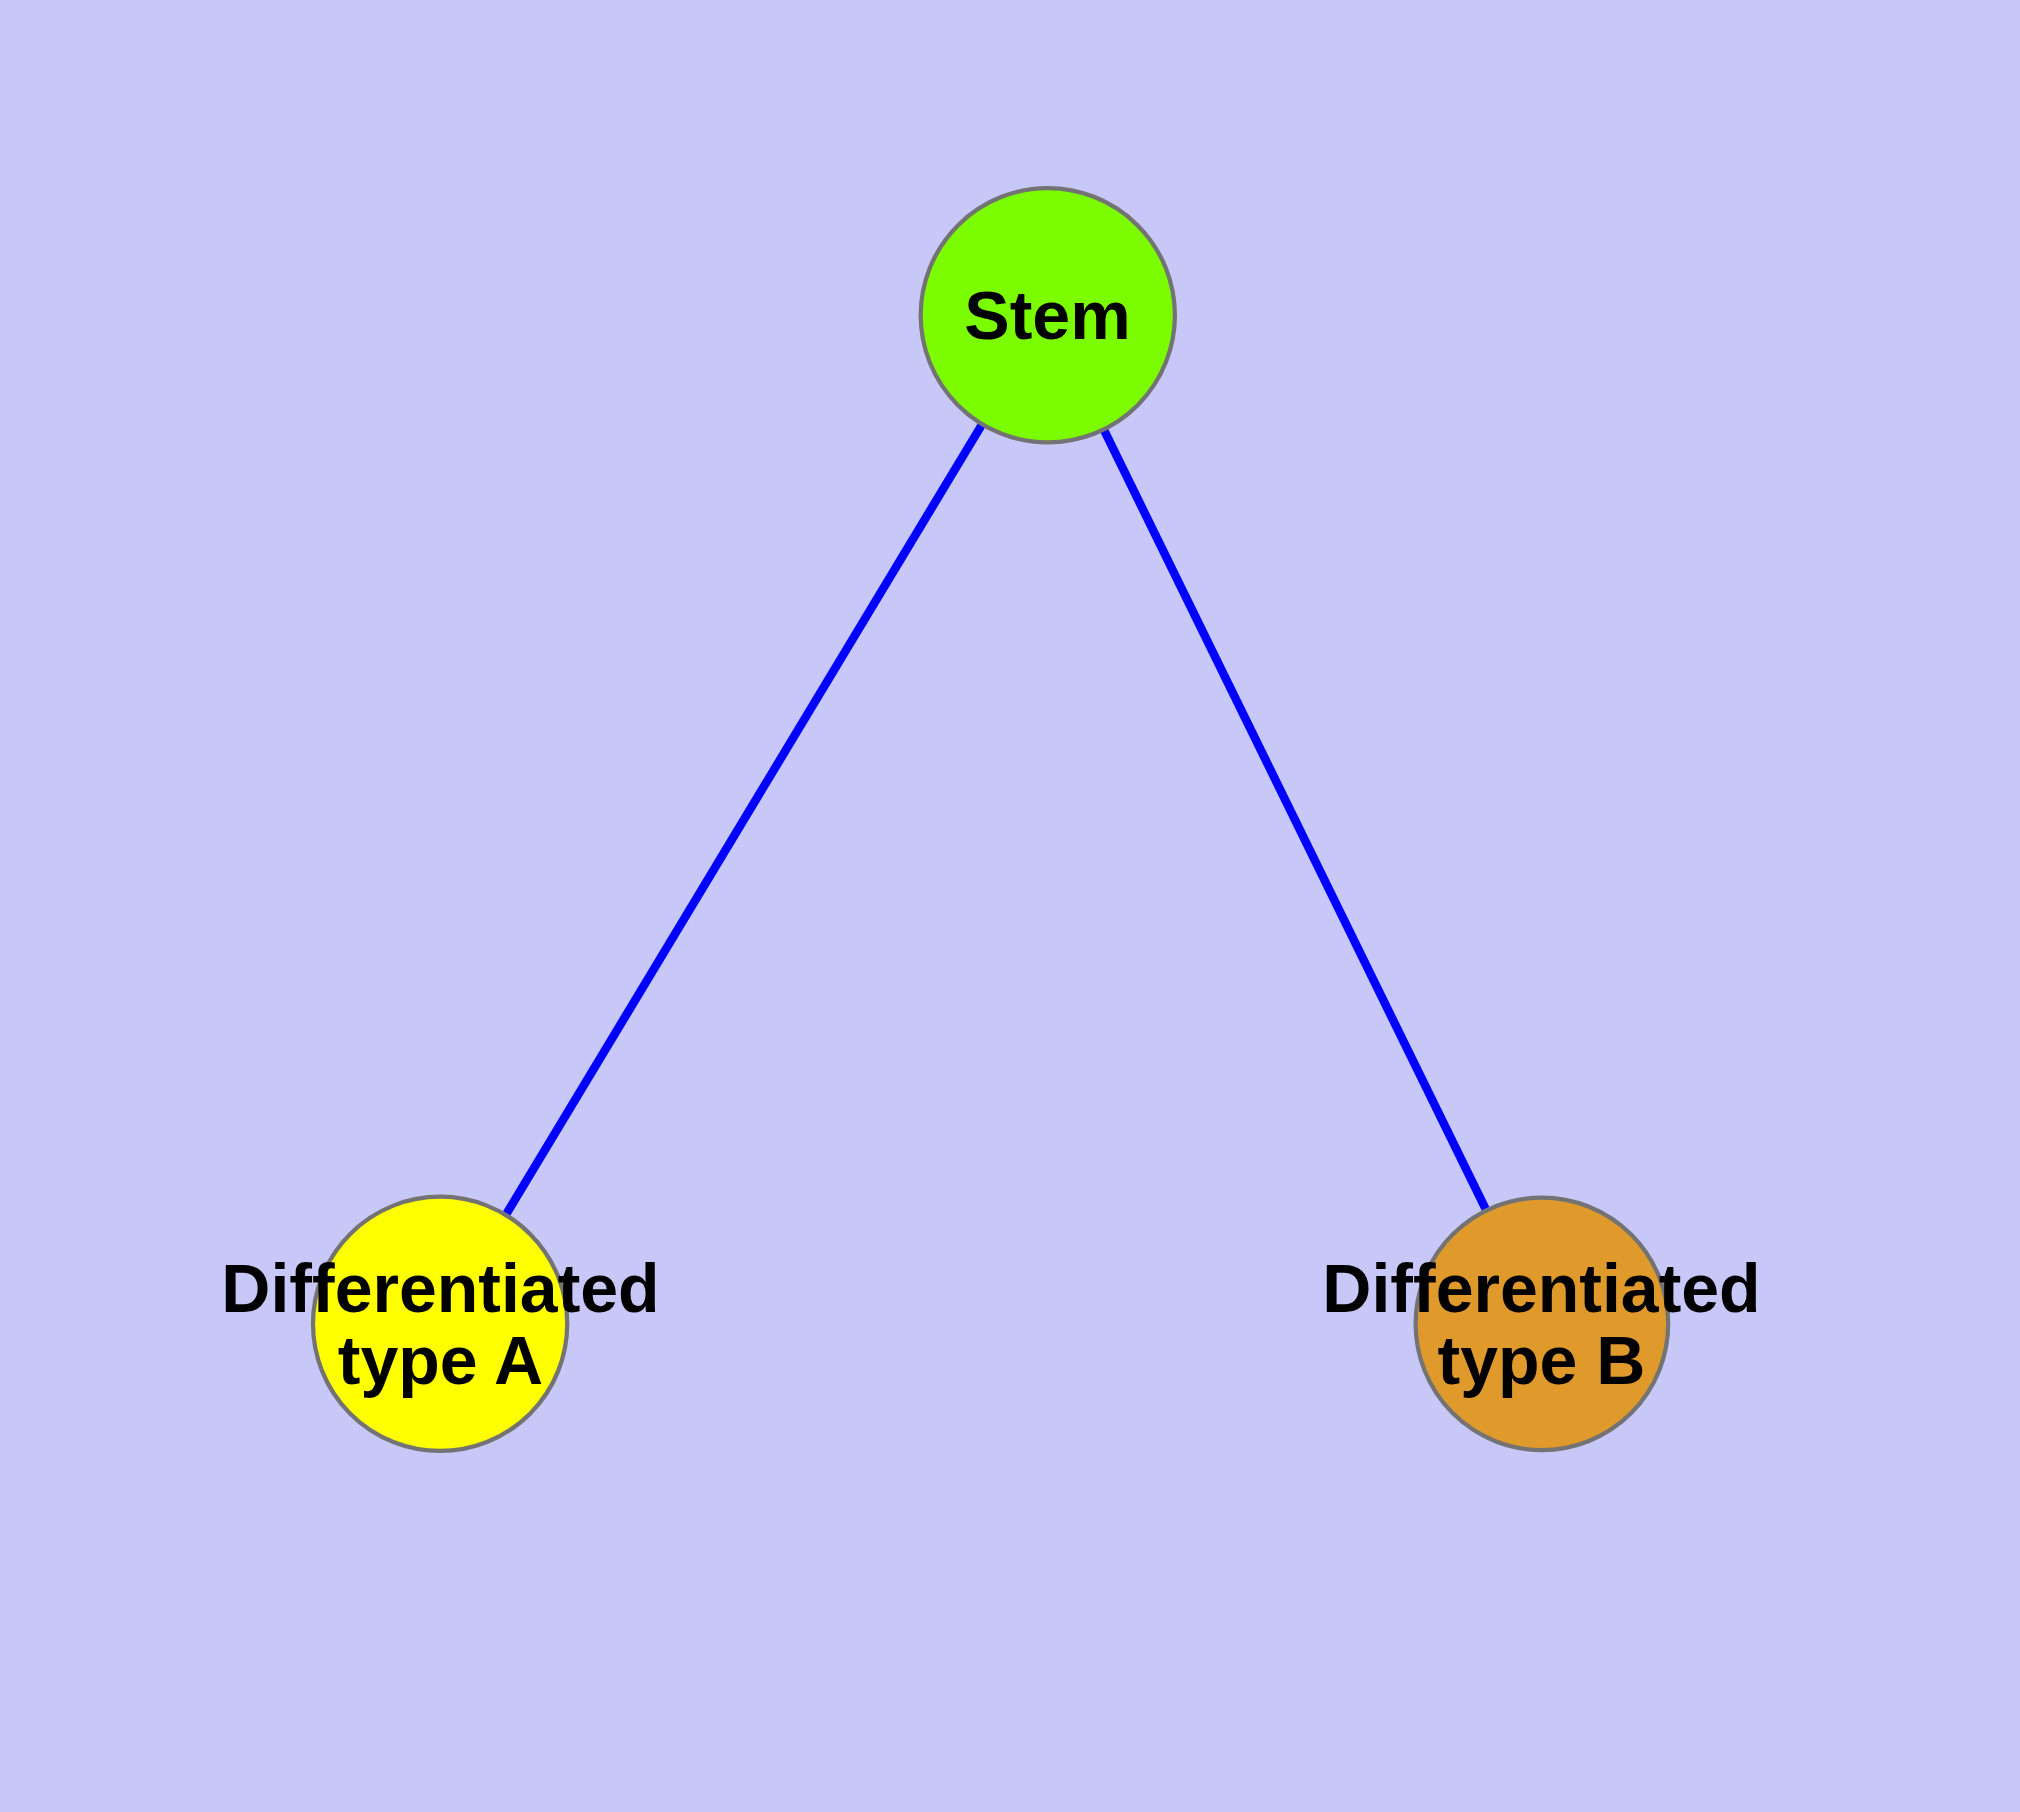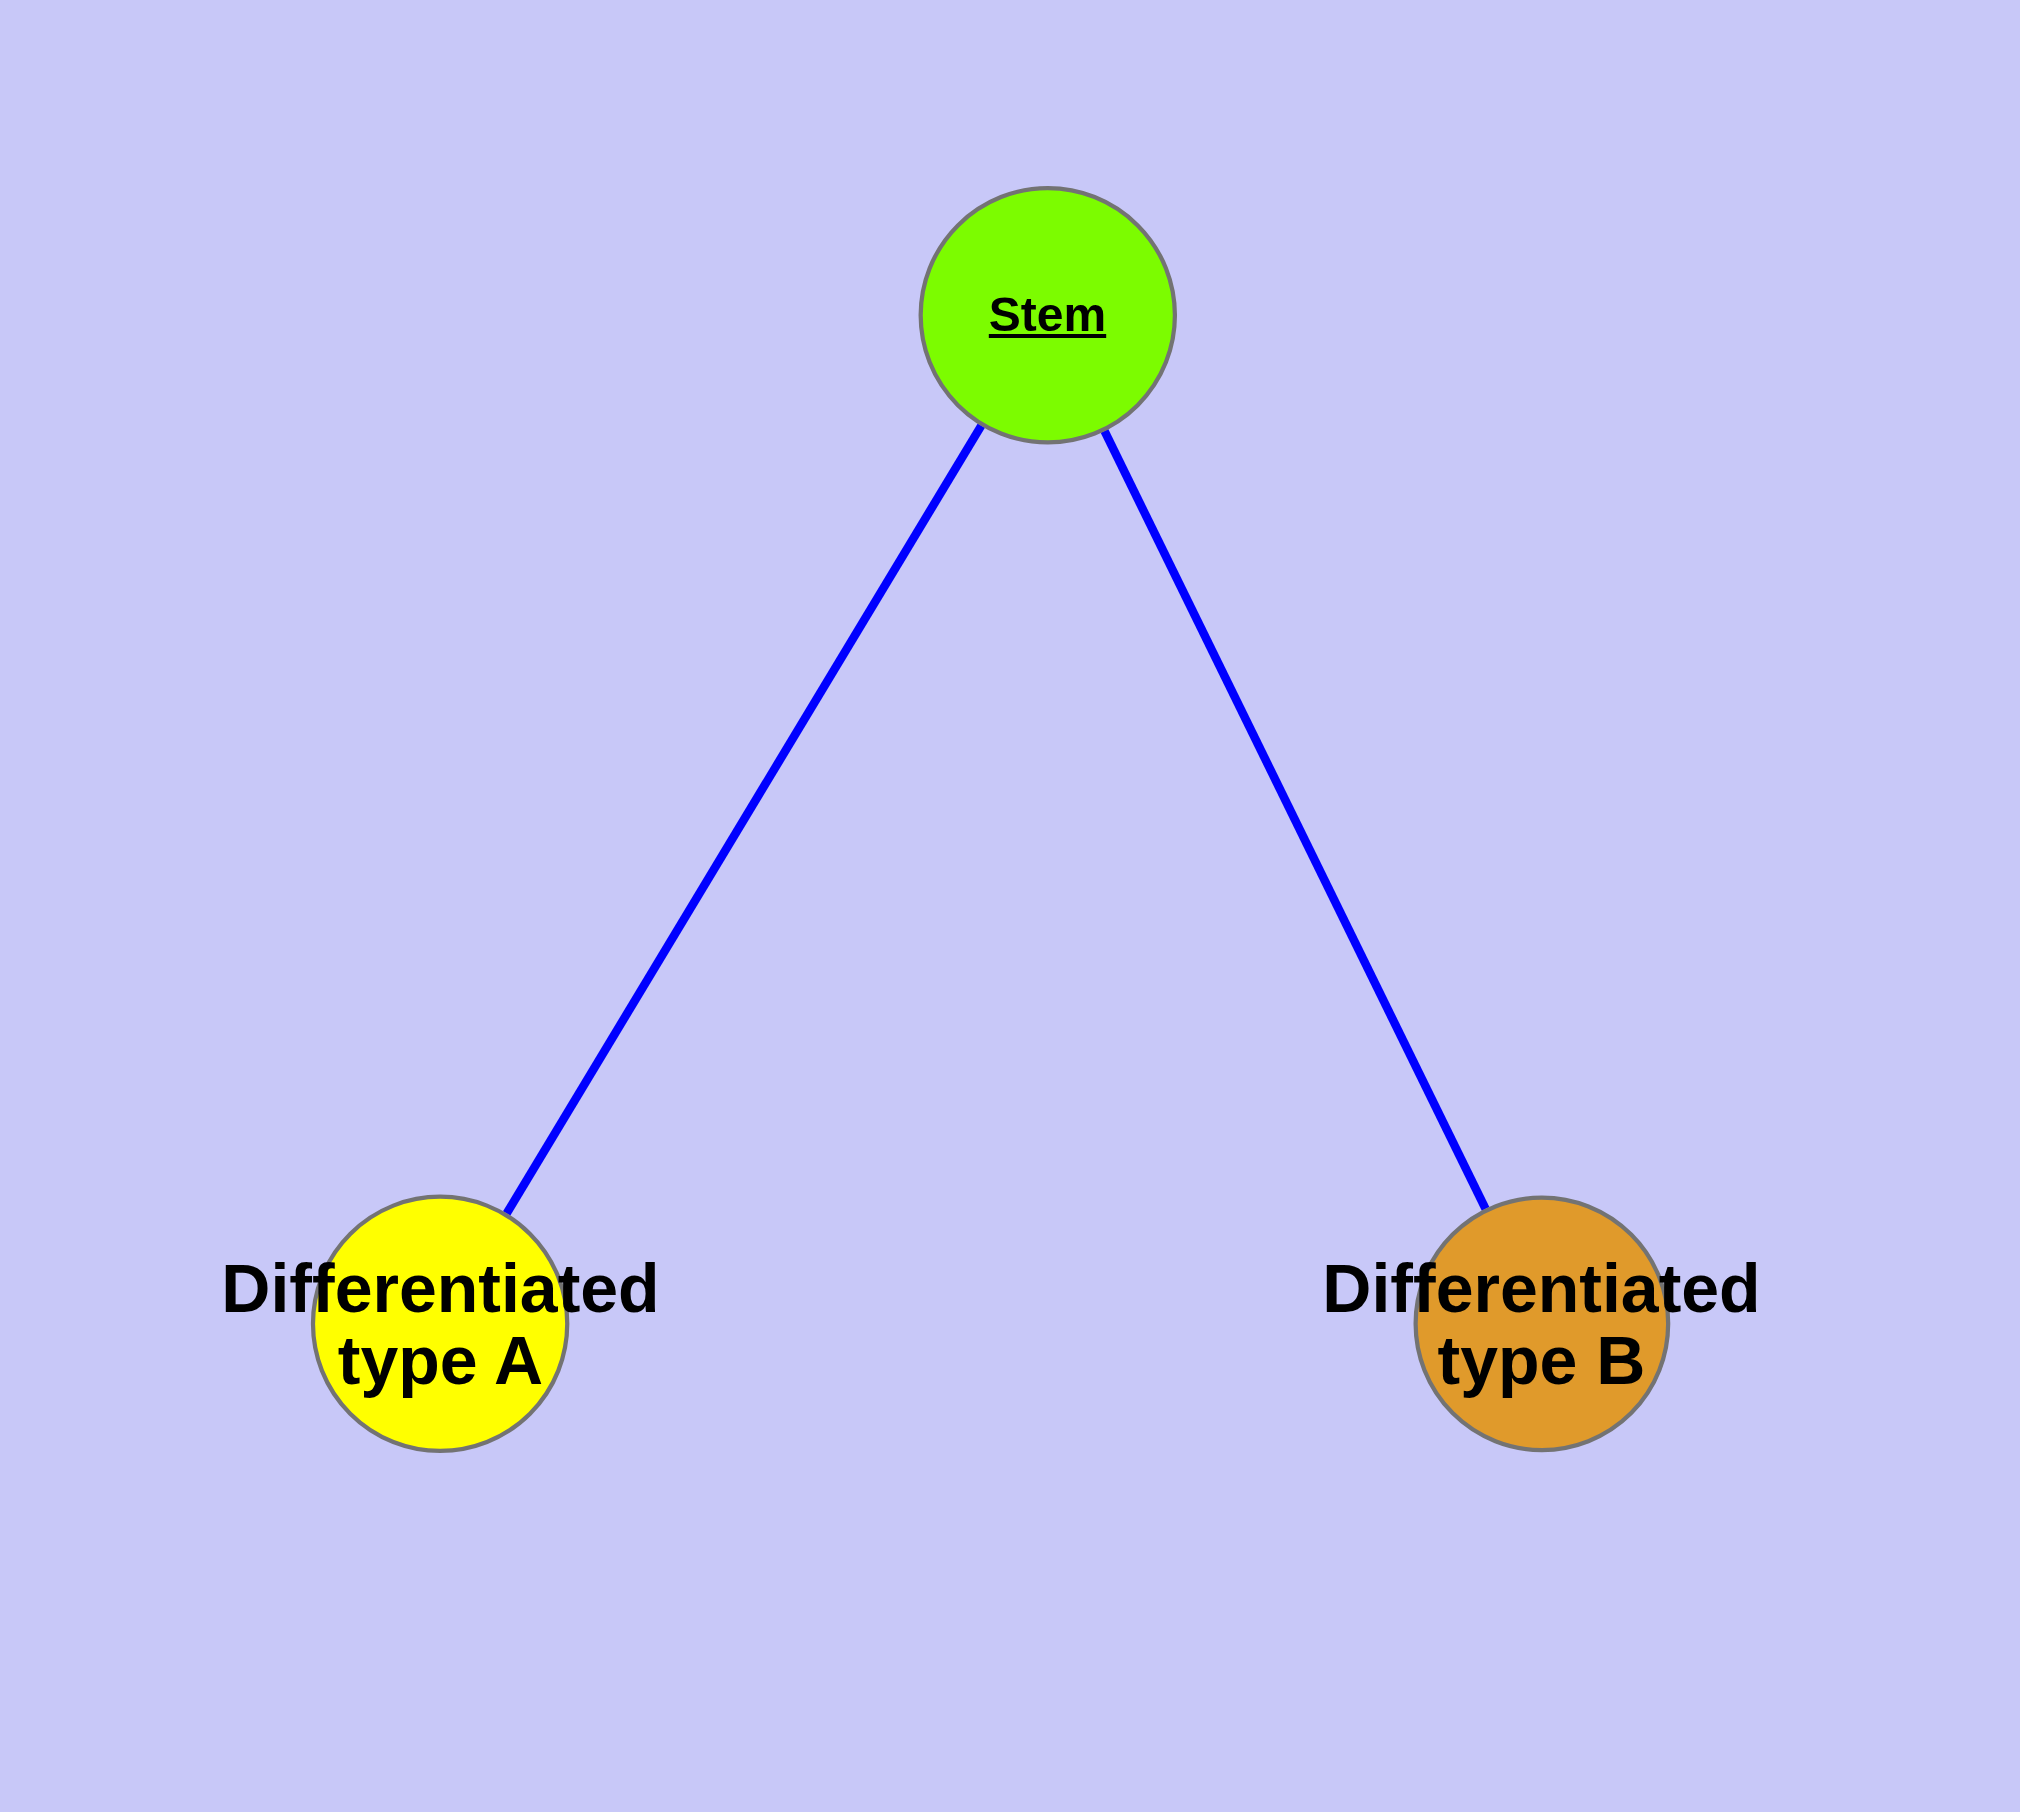--- a/index.html
+++ b/index.html
@@ -47,19 +47,19 @@
         <line x1="1302.8730678433299" y1="508.4990578620285" x2="1752.5668865503762" y2="1426.3989622554848" stroke="#0000ff" stroke-width="10" stroke-linecap="butt"></line>
       </g>
     <g id="node-layer">
         <circle cx="1236" cy="372" r="150" fill="#7cfc00" stroke="#737373" stroke-width="5"></circle>
         <circle cx="519" cy="1562" r="150" fill="#ffff00" stroke="#737373" stroke-width="5"></circle>
         <circle cx="1819" cy="1562" r="149" fill="#e09a2b" stroke="#737373" stroke-width="5"></circle>
       </g>
   </svg>
 
   <div id="label-layer">
-      <div class="node-label" style="font-size: 48px; color: rgb(0, 0, 0); line-height: 72px; left: 454px; width: 1187px; top: 279px; text-decoration: underline;"><div>Stem</div></div>
+      <div class="node-label" style="font-size: 68px; color: rgb(0, 0, 0); line-height: 72px; left: 454px; width: 1187px; top: 279px;"><div>Stem</div></div>
       <div class="node-label" style="font-size: 68px; color: rgb(0, 0, 0); line-height: 72px; left: -153px; width: 1187px; top: 1252px;"><div>Differentiated</div><div>type A</div></div>
       <div class="node-label" style="font-size: 68px; color: rgb(0, 0, 0); line-height: 72px; left: 948px; width: 1187px; top: 1252px;"><div>Differentiated</div><div>type B</div></div>
     </div>
 
 </div>
 
 
 </body></html>

